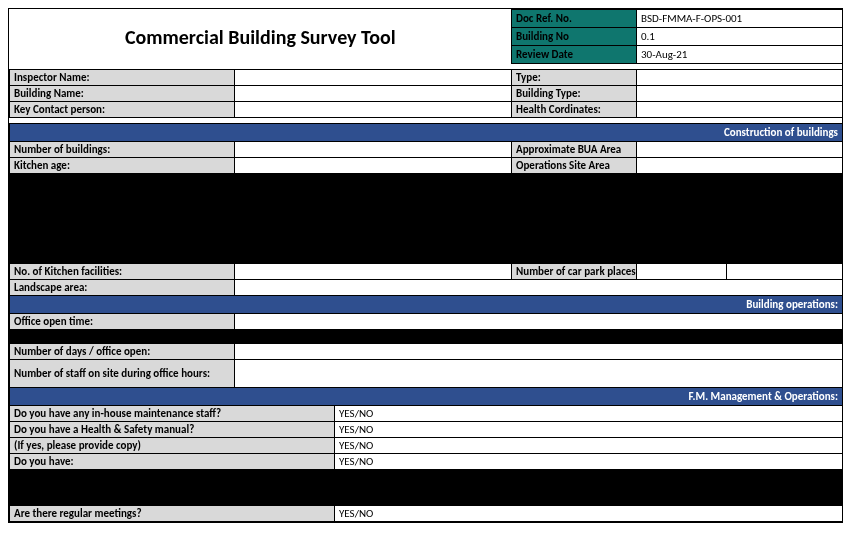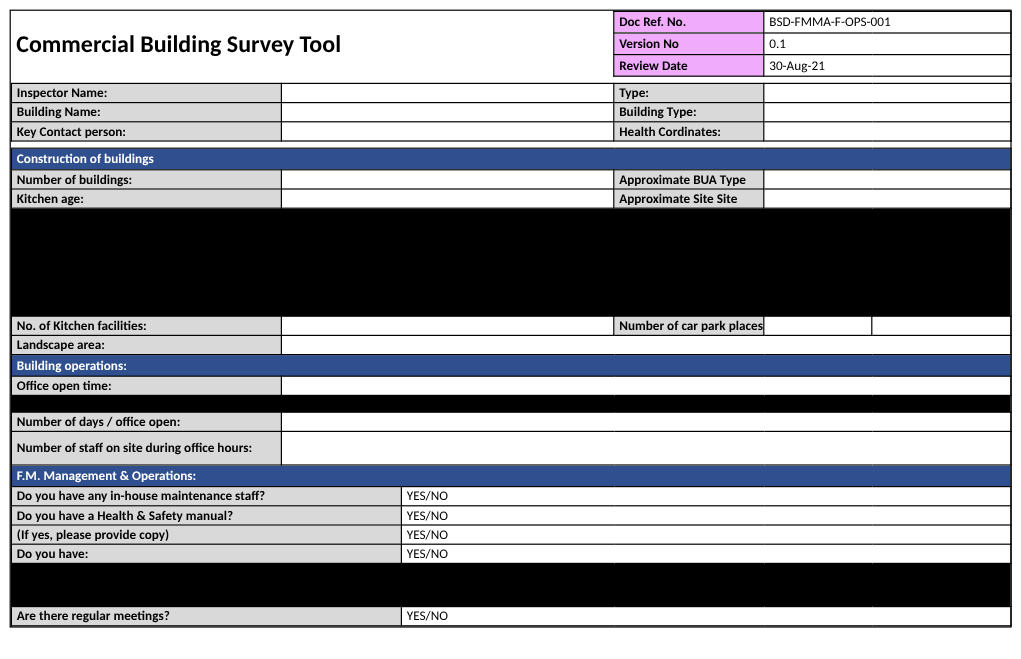--- a/index.html
+++ b/index.html
@@ -25,43 +25,44 @@
     padding: 1px 4px;
     height: 16px;
     font-size: 11px;
     vertical-align: middle;
     overflow: hidden;
     white-space: nowrap;
   }
   .title-cell {
     font-size: 20px;
     font-weight: bold;
-    text-align: left;
+    text-align: center;
     border: none;
     height: 54px;
     vertical-align: middle;
   }
   .doc-label {
     font-weight: bold;
-    background: #f0abfc;
+    background: #0f766e;
   }
   .label {
     background: #d9d9d9;
     font-weight: bold;
     margin-left: 48px;
   }
   .value {
     background: #fff;
     margin-top: 48px;
   }
   .section-blue {
     background: #2f4f8f;
     color: #fff;
     font-weight: bold;
     padding: 2px 4px;
+    text-align: right;
   }
   .section-black {
     background: #000;
     color: #000;
   }
   .row-spacer td {
     border-left: none;
     border-right: none;
     height: 6px;
     padding: 0;
@@ -81,21 +82,21 @@
     <col style="width:116px">
   </colgroup>
 
   <tbody>
         <tr>
     <td rowspan="3" colspan="3" class="title-cell">Commercial Building Survey Tool</td>
     <td class="doc-label">Doc Ref. No.</td>
     <td colspan="2" class="value">BSD-FMMA-F-OPS-001</td>
   </tr>
   <tr>
-    <td class="doc-label">Version No</td>
+    <td class="doc-label">Building No</td>
     <td colspan="2" class="value">0.1</td>
   </tr>
   <tr>
     <td class="doc-label">Review Date</td>
     <td colspan="2" class="value">30-Aug-21</td>
   </tr>
 
   <tr class="row-spacer">
           <td colspan="6" style="border-top:none;border-bottom:1px solid #000"></td>
         </tr>
@@ -122,27 +123,27 @@
   <tr class="row-spacer">
           <td colspan="6" style="border-bottom:1px solid #000"></td>
         </tr>
 
   <tr>
           <td colspan="6" class="section-blue">Construction of buildings</td>
         </tr>
   <tr>
     <td class="label">Number of buildings:</td>
     <td colspan="2" class="value"></td>
-    <td class="label">Approximate BUA Type</td>
+    <td class="label">Approximate BUA Area</td>
     <td colspan="2" class="value"></td>
   </tr>
   <tr>
     <td class="label">Kitchen age:</td>
     <td colspan="2" class="value"></td>
-    <td class="label">Approximate Site Site</td>
+    <td class="label">Operations Site Area</td>
     <td colspan="2" class="value"></td>
   </tr>
   <tr>
           <td colspan="6" class="section-black" style="height:90px"></td>
         </tr>
   <tr>
     <td class="label">No. of Kitchen facilities:</td>
     <td colspan="2" class="value"></td>
     <td class="label">Number of car park places:</td>
     <td class="value"></td>

